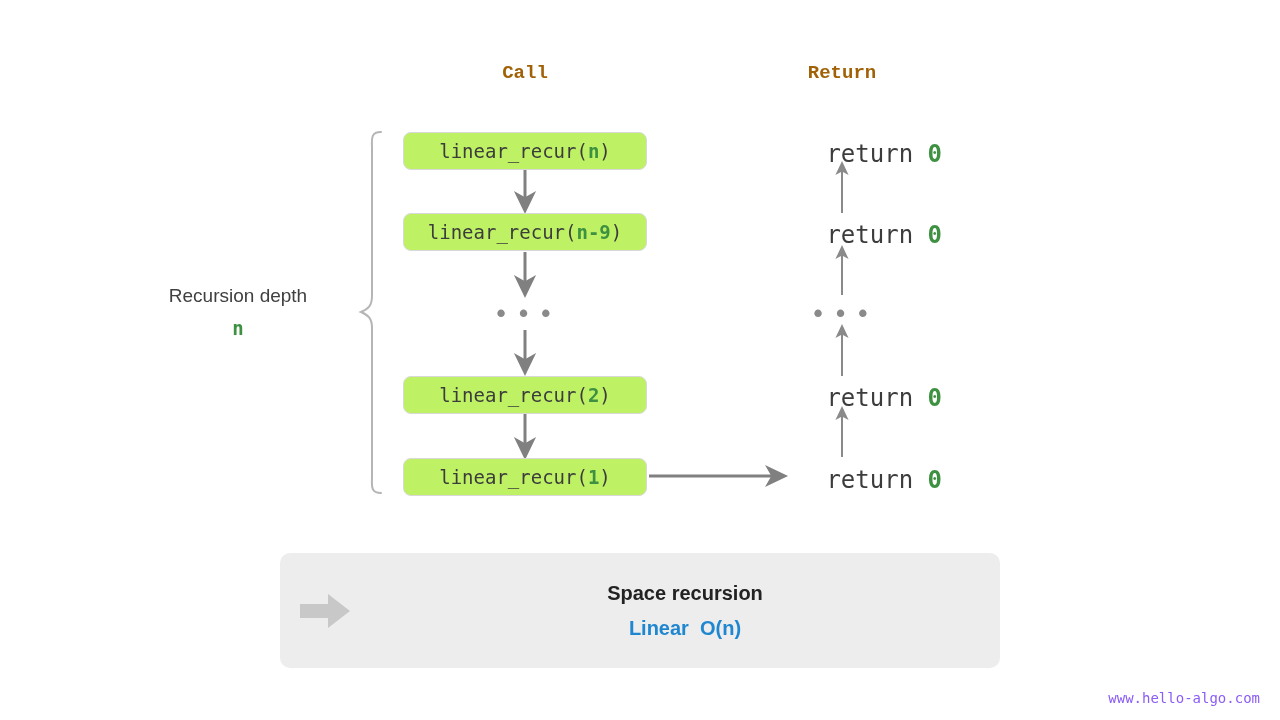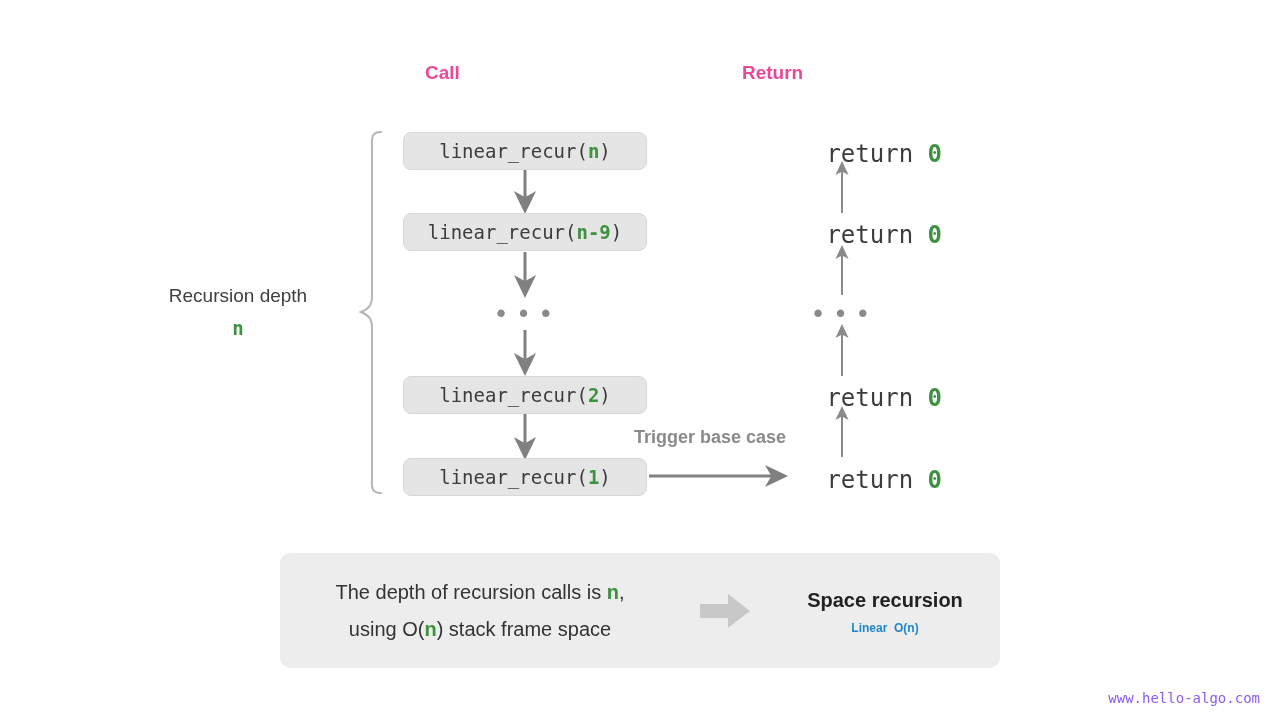--- a/index.html
+++ b/index.html
@@ -16,33 +16,34 @@
     color: #333333;
   }
   .stage {
     position: absolute;
     inset: 0;
   }
   .abs { position: absolute; }
 
   
   .col-head {
-    font-family: Liberation Sans, sans-serif;
-    font-size: 19px;
-    font-weight: bold;
-    color: #ec4899;
+    font-family: Liberation Mono, monospace;
+    font-size: 19px;
+    font-weight: bold;
+    color: #a16207;
+    text-align: center;
     white-space: nowrap;
   }
 
   
   .call-box {
     width: 244px;
     height: 38px;
     box-sizing: border-box;
-    background: #e5e5e5;
+    background: #bef264;
     border: 1px solid #d8d8d8;
     border-radius: 8px;
     display: flex;
     align-items: center;
     justify-content: center;
     font-family: "DejaVu Sans Mono", monospace;
     font-size: 19px;
     color: #3c3c3c;
     letter-spacing: 0px;
     white-space: nowrap;
@@ -136,21 +137,21 @@
   .summary-right .title {
     display: block;
     font-family: "Liberation Sans", sans-serif;
     font-size: 20px;
     font-weight: bold;
     color: #222222;
   }
   .summary-right .value {
     display: block;
     font-family: "Liberation Sans", sans-serif;
-    font-size: 12px;
+    font-size: 20px;
     font-weight: bold;
     color: #1f86d0;
     white-space: pre;
   }
 
   
   .watermark {
     position: absolute;
     right: 20px;
     bottom: 14px;
@@ -249,45 +250,40 @@
       <span class="arg">2</span>
       <span>)</span>
   </div>
 
   <div class="abs call-box" style="left:403px; top:458px;">
     <span>linear_recur(</span>
       <span class="arg">1</span>
       <span>)</span>
   </div>
 
-  <div class="abs trigger-note" style="left:612px; top:427px; width:196px;">Trigger base case</div>
 
   <div class="abs ret-label" style="left:742px; top:140px; width:200px;">
     <span>return </span><span class="val">0</span>
   </div>
 
   <div class="abs ret-label" style="left:742px; top:221px; width:200px;">
     <span>return </span><span class="val">0</span>
   </div>
 
   <div class="abs dots" style="left:742px; top:300px; width:200px;">• • •</div>
 
   <div class="abs ret-label" style="left:742px; top:384px; width:200px;">
     <span>return </span><span class="val">0</span>
   </div>
 
   <div class="abs ret-label" style="left:742px; top:466px; width:200px;">
     <span>return </span><span class="val">0</span>
   </div>
 
   <div class="summary">
-    <div class="summary-left">
-      <div><span>The depth of recursion calls is </span><span class="g">n</span><span>,</span></div>
-      <div><span>using O(</span><span class="g">n</span><span>) stack frame space</span></div>
-    </div>
 
     <div class="summary-arrow">
       <svg width="54" height="40" viewBox="0 0 54 40">
         <path d="M2,13 L30,13 L30,3 L52,20 L30,37 L30,27 L2,27 Z" fill="#c8c8c8"></path>
       </svg>
     </div>
 
     <div class="summary-right">
       <span class="title">Space recursion</span>
       <span class="value">Linear  O(n)</span>

